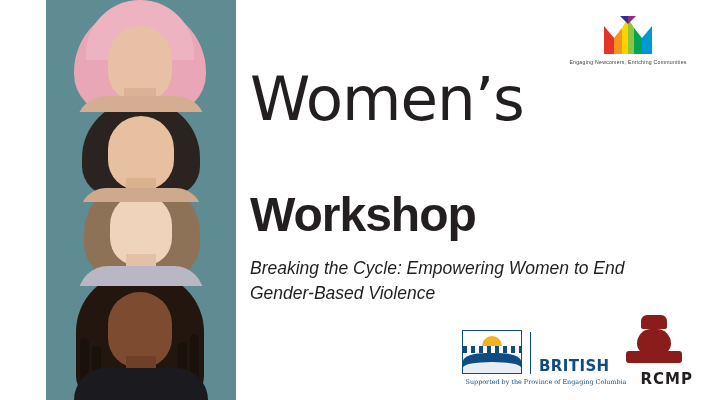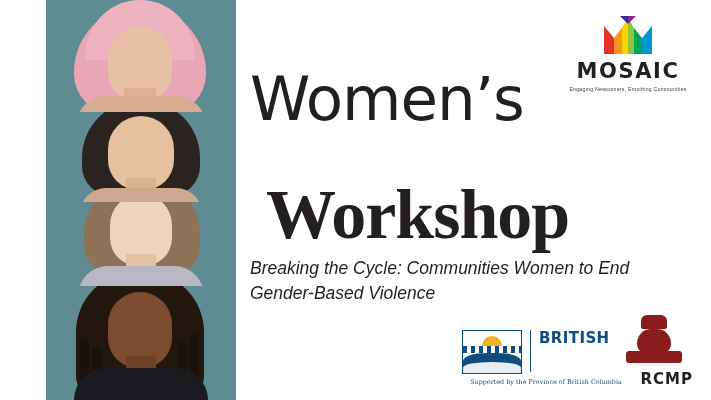--- a/index.html
+++ b/index.html
@@ -58,41 +58,41 @@
     font-size:61px;line-height:62px;font-weight:normal;color:#231f20;
     letter-spacing:-1px;font-family:"DejaVu Sans", sans-serif;
   }
   .title-l2{
     position:absolute;left:10px;top:136px;
     font-size:44px;line-height:46px;font-weight:bold;color:#e6007e;
     letter-spacing:-0.5px;font-family:"DejaVu Sans", sans-serif;
   }
   .title-l3{
     position:absolute;left:10px;top:186px;
-    font-size:70px;line-height:58px;font-weight:bold;color:#231f20;
-    letter-spacing:-1px;font-family:Liberation Serif, serif;margin-left:16px;
+    font-size:48px;line-height:58px;font-weight:bold;color:#231f20;
+    letter-spacing:-1px;font-family:Liberation Sans, sans-serif;
   }
   .subtitle{
     position:absolute;left:10px;top:256px;width:430px;
     font-size:17.5px;line-height:25px;font-style:italic;color:#231f20;
     font-family:"Liberation Sans", sans-serif;
   }
 
   
   .mosaic{position:absolute;right:18px;top:12px;width:130px;text-align:center;}
   .mosaic .mark{height:44px;display:flex;align-items:flex-end;justify-content:center;}
   .mosaic .word{
     font-size:21px;font-weight:bold;letter-spacing:1.6px;color:#231f20;
     font-family:"DejaVu Sans", sans-serif;margin-top:3px;
   }
   .mosaic .tag{font-size:5.2px;letter-spacing:.25px;color:#3a3a3a;margin-top:3px;}
 
   
   .bclogo{position:absolute;left:222px;bottom:14px;width:168px;}
-  .bclogo .row{display:flex;align-items:flex-start;}
+  .bclogo .row{display:flex;align-items:flex-end;}
   .bclogo .crest{
     width:58px;height:42px;background:#ffffff;border:1px solid #0f4c81;position:relative;overflow:hidden;flex:0 0 auto;
   }
   .bclogo .sun{position:absolute;left:50%;top:5px;transform:translateX(-50%);width:20px;height:10px;border-radius:10px 10px 0 0;background:#f0b323;}
   .bclogo .stripes{position:absolute;left:0;top:15px;width:100%;height:7px;background:repeating-linear-gradient(90deg,#0f4c81 0 4px,#ffffff 4px 8px);}
   .bclogo .wave{position:absolute;left:0;bottom:0;width:100%;height:20px;background:#0f4c81;border-radius:40% 40% 0 0;}
   .bclogo .wave2{position:absolute;left:0;bottom:0;width:100%;height:11px;background:#ffffff;border-radius:50% 50% 0 0;opacity:.9;}
   .bclogo .divider{width:1px;height:42px;background:#0f4c81;margin:0 8px;}
   .bclogo .names{line-height:16px;}
   .bclogo .n1,.bclogo .n2{font-size:15px;font-weight:bold;color:#0f4c81;letter-spacing:.4px;font-family:"DejaVu Sans", sans-serif;}
@@ -145,53 +145,52 @@
       <div class="skin"></div>
       <div class="neck"></div>
       <div class="body"></div>
     </div>
   </div>
 
   <div class="content">
 
     <div class="title-l1">Women’s</div>
     <div class="title-l3">Workshop</div>
-    <div class="subtitle">Breaking the Cycle: Communities Women to End Gender-Based Violence</div>
+    <div class="subtitle">Breaking the Cycle: Empowering Women to End Gender-Based Violence</div>
 
     <div class="mosaic">
       <div class="mark">
         <svg width="60" height="44" viewBox="0 0 60 44" aria-hidden="true">
           <path d="M6 42 L6 14 L16 26 L16 42 Z" fill="#e63329"></path>
           <path d="M16 26 L16 42 L24 42 L24 16 Z" fill="#f7941e"></path>
           <path d="M24 16 L24 42 L30 42 L30 6 Z" fill="#ffd200"></path>
           <path d="M30 6 L30 42 L36 42 L36 16 Z" fill="#8cc63f"></path>
           <path d="M36 16 L36 42 L44 42 L44 26 Z" fill="#00a651"></path>
           <path d="M44 26 L44 42 L54 42 L54 14 Z" fill="#0098d4"></path>
           <path d="M22 4 L30 4 L30 12 Z" fill="#2e3192"></path>
           <path d="M30 4 L38 4 L30 12 Z" fill="#92278f"></path>
         </svg>
       </div>
-      <div class="word">MOSAIC</div>
       <div class="tag">Engaging Newcomers, Enriching Communities</div>
     </div>
 
     <div class="bclogo">
       <div class="row">
         <div class="crest">
           <div class="sun"></div>
           <div class="stripes"></div>
           <div class="wave"></div>
           <div class="wave2"></div>
         </div>
         <div class="divider"></div>
         <div class="names">
           <div class="n1">BRITISH</div>
         </div>
       </div>
-      <div class="support">Supported by the Province of British Columbia</div>
+      <div class="support">Supported by the Province of Engaging Columbia</div>
     </div>
 
     <div class="rcmp">
       <div class="crest">
         <div class="crown"></div>
         <div class="bison"></div>
         <div class="scroll"></div>
       </div>
       <div class="word">RCMP</div>
     </div>

